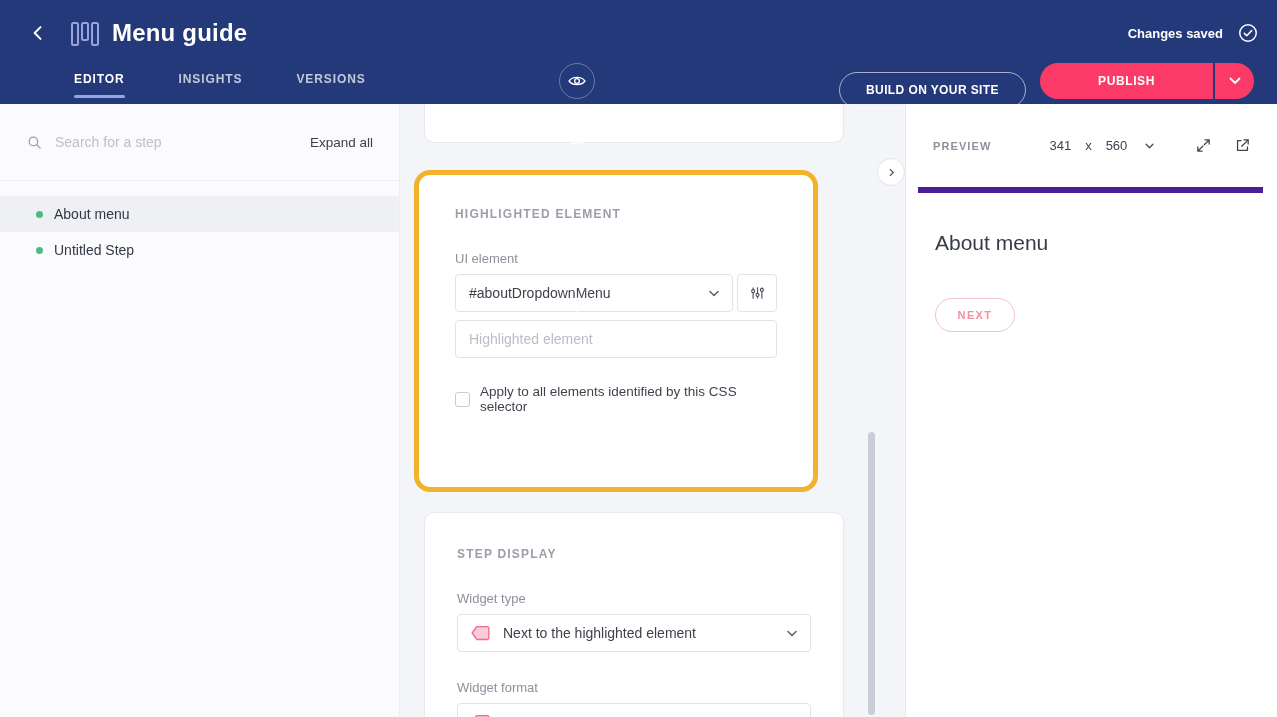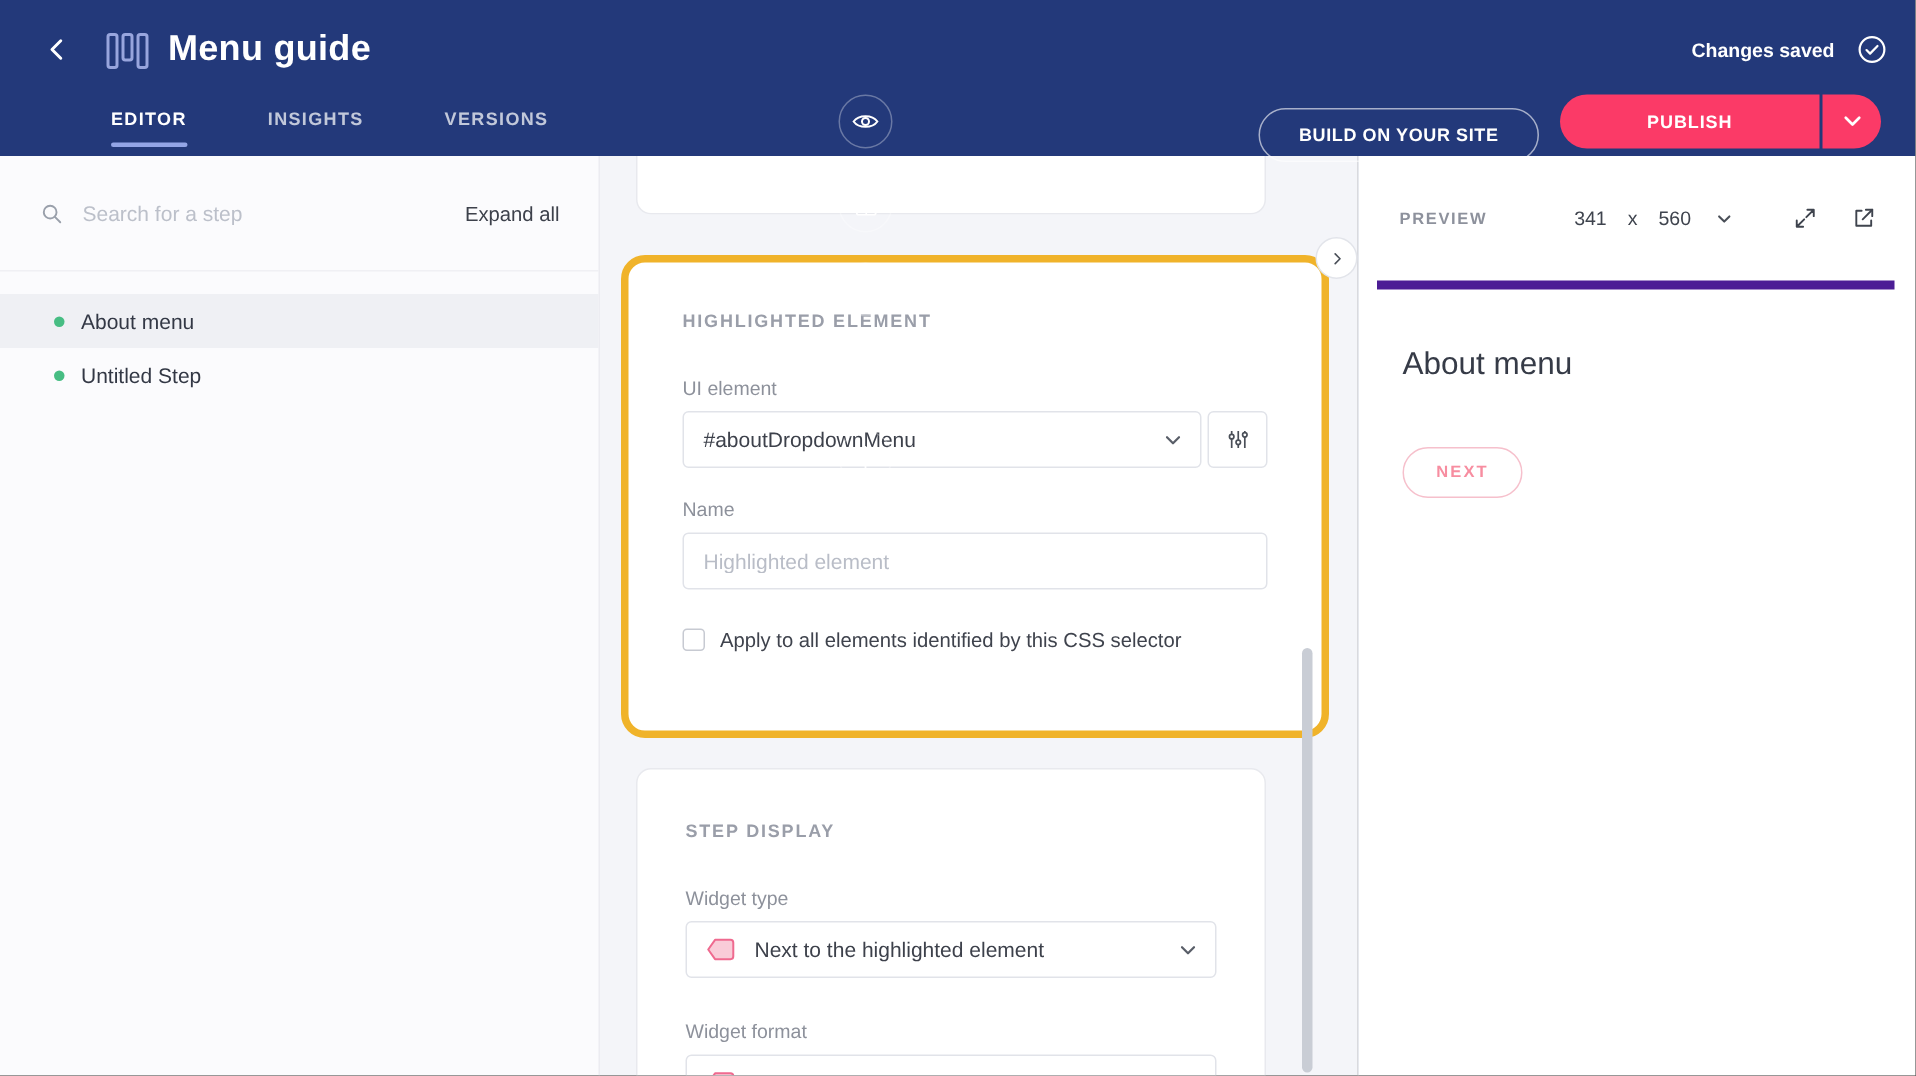--- a/index.html
+++ b/index.html
@@ -1,17 +1,17 @@
 <!DOCTYPE html>
 <html><head>
 <meta charset="utf-8">
 <style>
   * { margin:0; padding:0; box-sizing:border-box; }
   body { font-family:"Liberation Sans", sans-serif; background:#ffffff; }
-  .app { position:relative; width:1277px; height:717px; overflow:hidden; background:#404040; }
+  .app { position:relative; width:1277px; height:717px; overflow:hidden; background:#ef4444; }
 
   
   .header { position:absolute; top:0; left:0; width:1277px; height:104px; background:#23397a; color:#fff; z-index:20; }
   .back-btn { position:absolute; left:24px; top:19px; width:28px; height:28px; display:flex; align-items:center; justify-content:center; cursor:pointer; }
   .app-icon { position:absolute; left:70px; top:20px; width:32px; height:27px; display:flex; align-items:center; }
   .hdr-title { position:absolute; left:112px; top:19px; font-size:24px; font-weight:700; letter-spacing:.2px; }
   .status { position:absolute; right:54px; top:26px; font-size:13px; font-weight:700; }
   .status-check { position:absolute; right:18px; top:22px; width:22px; height:22px; }
 
   .tabs { position:absolute; left:74px; top:72px; display:flex; gap:54px; }
@@ -35,30 +35,30 @@
   .expand-all { font-size:13.5px; color:#3d414b; cursor:pointer; white-space:nowrap; }
   .step-list { margin-top:15px; }
   .step-item { height:36px; display:flex; align-items:center; padding-left:36px; cursor:pointer; }
   .step-item.selected { background:#eff0f4; }
   .dot { width:7px; height:7px; border-radius:50%; background:#47bd83; margin-right:11px; flex:0 0 auto; }
   .step-label { font-size:14px; color:#333845; }
 
   
   .main { position:absolute; left:400px; top:104px; width:505px; height:613px; background:#f4f5f9; overflow:hidden; }
   .card-partial { position:absolute; left:24px; top:0; width:420px; height:39px; background:#fff; border:1px solid #e8e9ee; border-top:none; border-radius:0 0 10px 10px; }
-  .highlight-card { position:absolute; left:14px; top:66px; width:472px; height:322px; background:#fff; border:5px solid #f0b32a; border-radius:16px; padding:32px 36px; }
+  .highlight-card { position:absolute; left:14px; top:66px; width:404px; height:322px; background:#fff; border:5px solid #f0b32a; border-radius:16px; padding:32px 36px; }
   .section-title { font-size:12px; font-weight:700; letter-spacing:1.2px; color:#9a9ea9; }
   .field-label { font-size:13px; color:#8d919b; }
   .mt30 { margin-top:30px; } .mt28 { margin-top:28px; } .mt20 { margin-top:20px; }
   .select-row { display:flex; gap:4px; margin-top:8px; }
   .select { flex:1; height:38px; border:1px solid #e1e3e9; border-radius:4px; background:#fff; display:flex; align-items:center; justify-content:space-between; padding:0 13px; font-size:14px; color:#3d414b; cursor:pointer;gap:40px; }
   .sliders-btn { width:40px; height:38px; border:1px solid #e1e3e9; border-radius:4px; background:#fff; display:flex; align-items:center; justify-content:center; cursor:pointer; }
   .text-input { width:100%; height:38px; border:1px solid #e1e3e9; border-radius:4px; padding:0 13px; font-size:14px; color:#3d414b; outline:none; font-family:"Liberation Sans", sans-serif; margin-top:8px; background:#fff; }
   .text-input::placeholder { color:#b9bdc7; }
-  .checkbox-row { display:flex; align-items:flex-start; gap:10px; margin-top:26px; }
+  .checkbox-row { display:flex; align-items:center; gap:10px; margin-top:26px; }
   .cb { appearance:none; -webkit-appearance:none; width:15px; height:15px; border:1px solid #c7cad2; border-radius:3px; background:#fff; cursor:pointer; flex:0 0 auto; }
   .cb-label { font-size:13.5px; color:#3f434d; }
 
   .step-card { position:absolute; left:24px; top:408px; width:420px; height:280px; background:#fff; border:1px solid #e8e9ee; border-radius:10px; padding:34px 32px; }
   .widget-select { height:38px; border:1px solid #e1e3e9; border-radius:4px; background:#fff; display:flex; align-items:center; padding:0 13px; font-size:14px; color:#3d414b; cursor:pointer; margin-top:8px; }
   .widget-icon { display:flex; margin-right:13px; flex:0 0 auto; }
   .widget-caret { margin-left:auto; display:flex; }
 
   
   .collapse-btn { position:absolute; left:877px; top:158px; width:28px; height:28px; border-radius:50%; background:#fff; border:1px solid #e2e4ea; display:flex; align-items:center; justify-content:center; cursor:pointer; z-index:30; }
@@ -212,21 +212,20 @@
                 <line x1="12" y1="3" x2="12" y2="21"></line>
                 <line x1="19" y1="3" x2="19" y2="21"></line>
                 <circle cx="5" cy="9" r="2.4" fill="#fff"></circle>
                 <circle cx="12" cy="15" r="2.4" fill="#fff"></circle>
                 <circle cx="19" cy="7" r="2.4" fill="#fff"></circle>
               </svg>
           </span>
         </div>
       </div>
 
-      <div class="field-label mt20">Name</div>
       <input class="text-input" type="text" placeholder="Highlighted element" style="">
 
       <div class="checkbox-row">
         <input type="checkbox" class="cb" style="">
         <span class="cb-label">Apply to all elements identified by this CSS selector</span>
       </div>
     </section>
 
     <section class="step-card">
       <div class="section-title">STEP DISPLAY</div>

